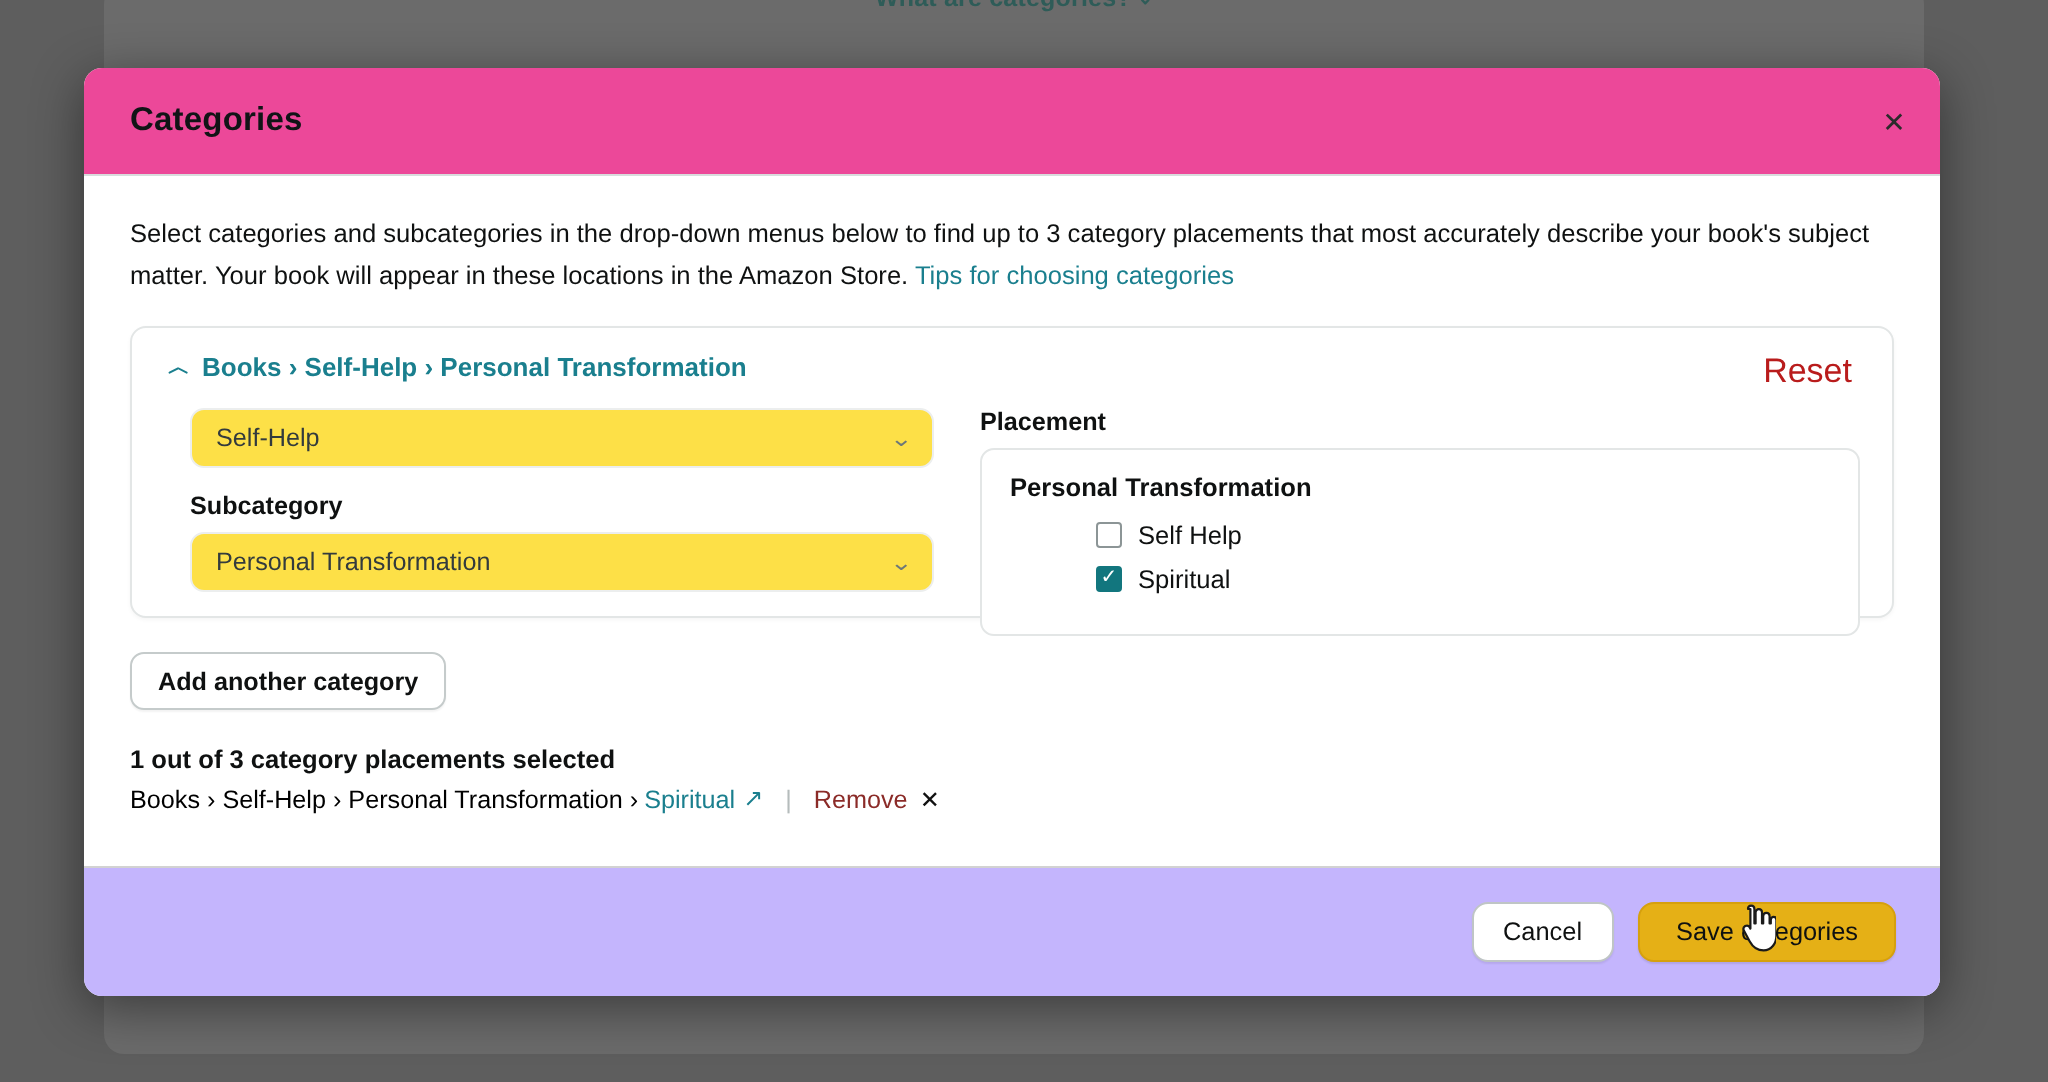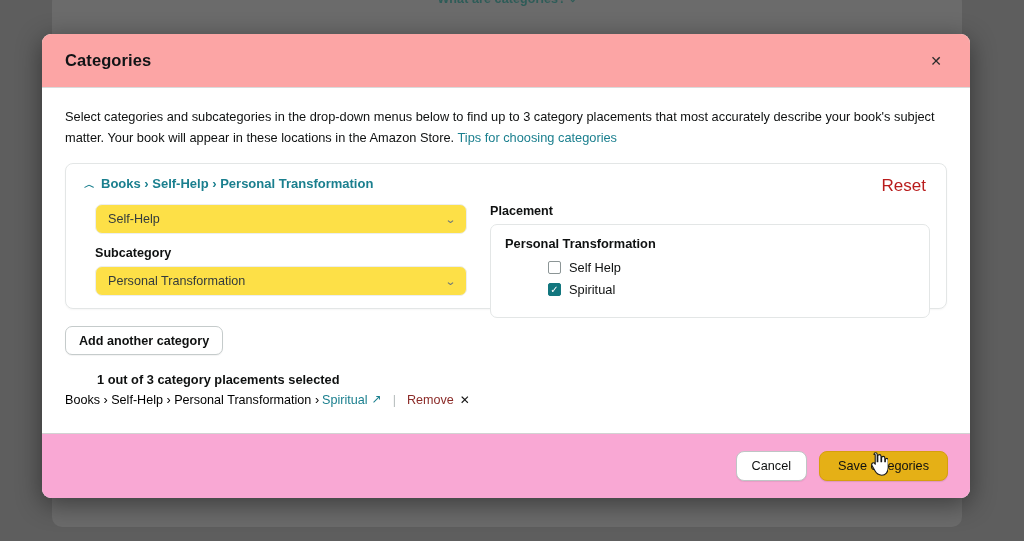--- a/index.html
+++ b/index.html
@@ -62,25 +62,25 @@
     box-shadow: 0 6px 26px rgba(0,0,0,.45);
     overflow: hidden;
     display: flex;
     flex-direction: column;
   }
 
   
   #modal-header {
     height: 54px;
     min-height: 54px;
-    background: #fca5a5;
+    background: #ec4899;
     border-bottom: 1px solid #d8dcdc;
     display: flex;
     align-items: center;
-    padding: 0 22px 0 23px;
+    padding: 0 11px 0 23px;
     box-sizing: border-box;
   }
   #modal-title {
     font-size: 16.5px;
     font-weight: bold;
     color: #111416;
     letter-spacing: .1px;
     flex: 1;
   }
   #modal-close {
@@ -258,21 +258,20 @@
     box-shadow: 0 1px 1px rgba(0,0,0,.05);
     font-family: "Liberation Sans", sans-serif;
   }
 
   
   #summary-count {
     margin-top: 17px;
     font-size: 12.8px;
     font-weight: bold;
     color: #0f1111;
-    margin-left: 32px;
   }
   #summary-row {
     margin-top: 6px;
     display: flex;
     align-items: center;
     font-size: 12.6px;
     color: #555e5e;
   }
   #summary-path { color: #000000; }
   #summary-leaf {
@@ -300,21 +299,21 @@
     color: #111;
     margin-left: 6px;
     font-size: 12px;
     cursor: pointer;
   }
 
   
   #modal-footer {
     height: 65px;
     min-height: 65px;
-    background: #f9a8d4;
+    background: #c4b5fd;
     border-top: 1px solid #d2d2d2;
     display: flex;
     align-items: center;
     justify-content: flex-end;
     gap: 12px;
     padding: 0 22px 0 0;
     box-sizing: border-box;
   }
   #cancel-button {
     height: 30px;

